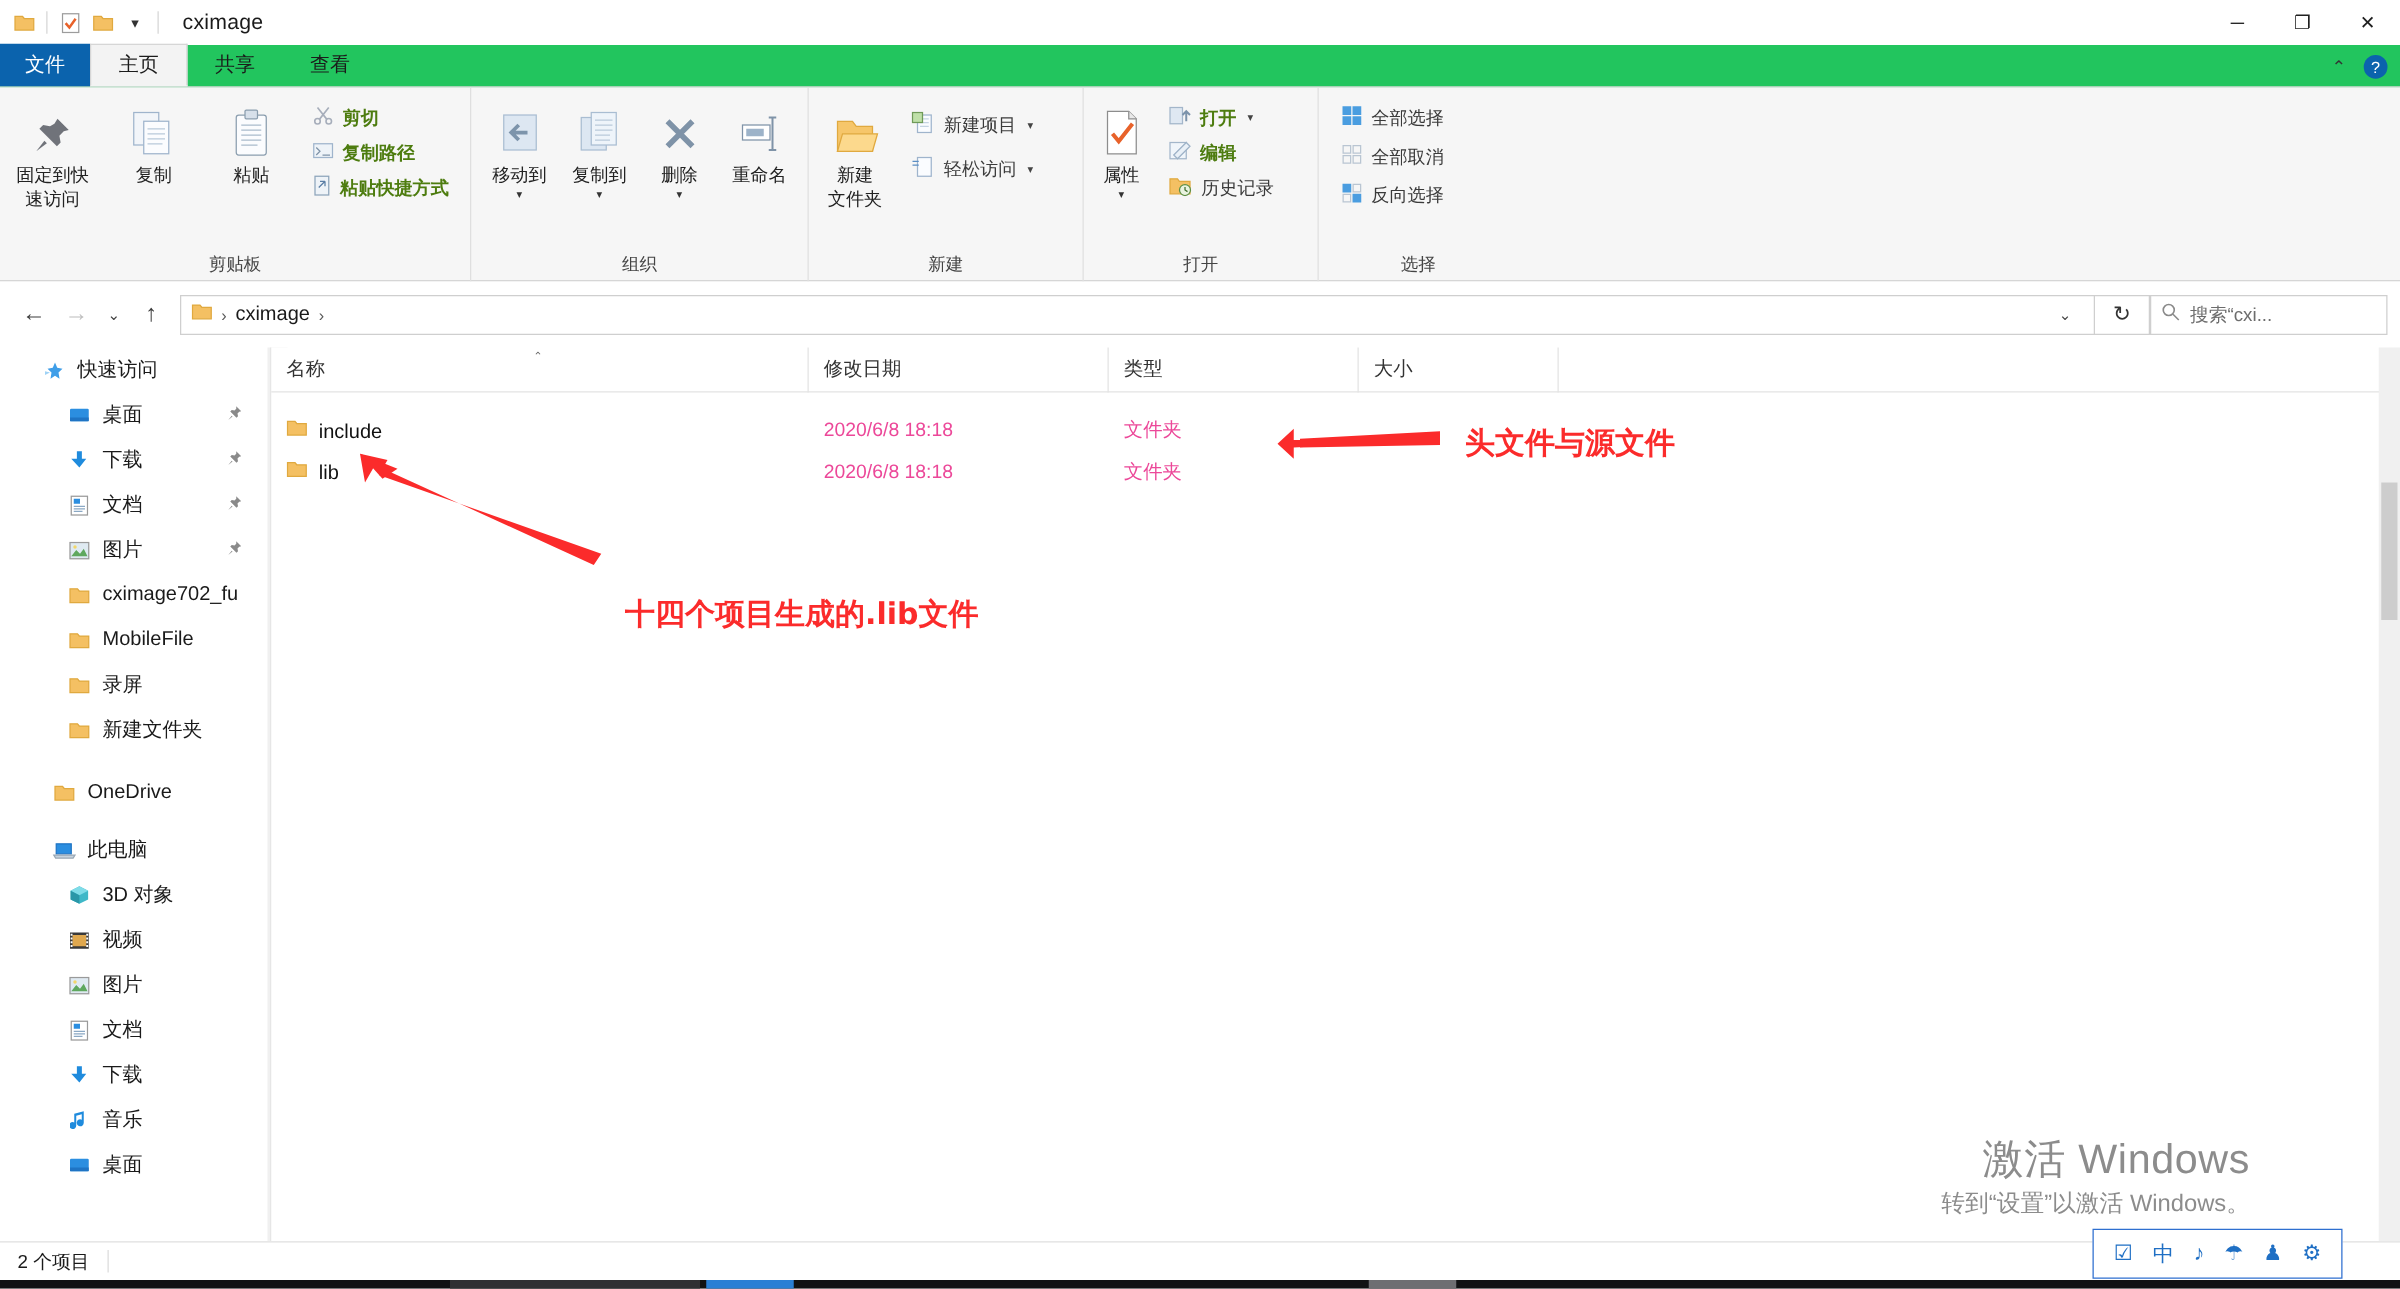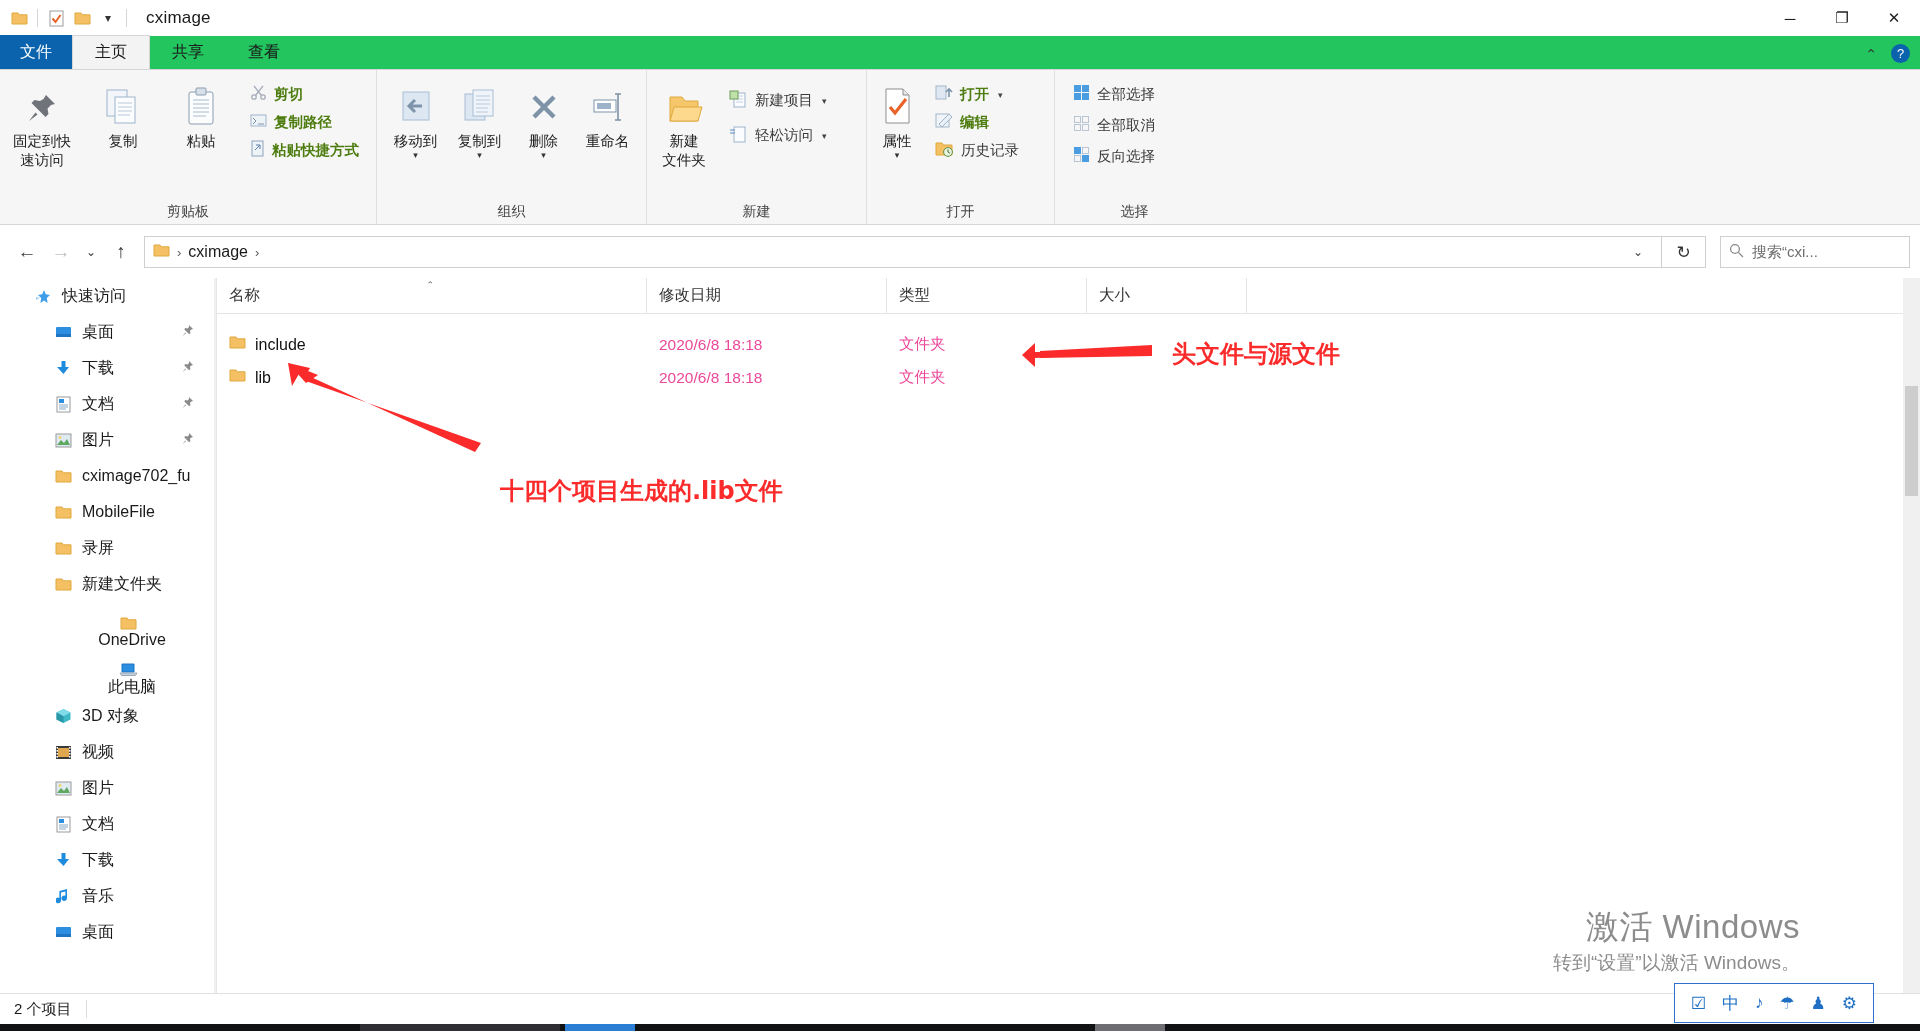--- a/index.html
+++ b/index.html
@@ -74,40 +74,40 @@
             font-size:19px; color:#3c3c3c; }
   .navbtn.dim { color:#bfbfbf; }
   .navbtn.small { width:26px; font-size:12px; }
   .addrbox { flex:1; height:32px; border:1px solid #cfcfcf; background:#fff;
              display:flex; align-items:center; padding:0 6px; margin-left:6px; }
   .crumb { font-size:16px; color:#1a1a1a; padding:0 4px; }
   .crumb-sep { font-size:13px; color:#5a5a5a; padding:0 3px; }
   .addr-caret { margin-left:auto; font-size:12px; color:#444; padding:0 12px; }
   .refresh { width:44px; height:32px; border:1px solid #cfcfcf; border-left:none;
              display:flex;align-items:center;justify-content:center;font-size:17px;color:#333; }
-  .searchbox { width:190px; height:32px; border:1px solid #cfcfcf; margin-left:14px;
+  .searchbox { width:190px; height:32px; border:1px solid #cfcfcf; 
                display:flex; align-items:center; padding:0 8px; gap:8px; }
   .searchbox .txt { font-size:15px; color:#6d6d6d; white-space:nowrap; overflow:hidden; }
 
   
   .content { position:absolute; left:0; top:278px; width:1920px; height:715px; display:flex; }
   .navpane { width:216px; position:relative; background:#fff; overflow:hidden; }
   .navscroll { position:absolute; left:214px; top:0; width:16px; height:715px; background:#f0f0f0;
                display:flex; flex-direction:column; align-items:center; }
   .sb-arrow { height:18px; width:16px; display:flex; align-items:center; justify-content:center;
               font-size:9px; color:#5a5a5a; }
   .sb-thumb { position:absolute; left:2px; width:12px; background:#cdcdcd; border-radius:1px; }
 
   .navitem { display:flex; align-items:center; height:36px; padding-left:0; position:relative; }
   .navitem .ico { width:22px; display:flex; align-items:center; justify-content:center; }
   .navitem .lbl { font-size:16px; color:#1a1a1a; margin-left:8px; white-space:nowrap; }
   .pin { position:absolute; right:22px; color:#8a8a8a; font-size:13px; }
   .lvl0 { padding-left:32px; }
   .lvl1 { padding-left:52px; }
-  .lvl0b { padding-left:40px;flex-direction:column; }
+  .lvl0b { padding-left:40px; }
 
   .filepane { flex:1; position:relative; background:#fff; border-left:1px solid #e6e6e6; }
   .colhdr { display:flex; height:36px; border-bottom:1px solid #e4e4e4; align-items:center;
             position:relative; }
   .col { font-size:15.5px; color:#333; padding-left:12px; position:relative; height:36px;
          display:flex; align-items:center; border-right:1px solid #e4e4e4; }
   .sortcaret { position:absolute; top:2px; left:calc(50% - 5px); font-size:9px; color:#666; }
 
   .filerow { display:flex; height:33px; align-items:center; }
   .fr-name { display:flex; align-items:flex-end; padding-left:12px; }

